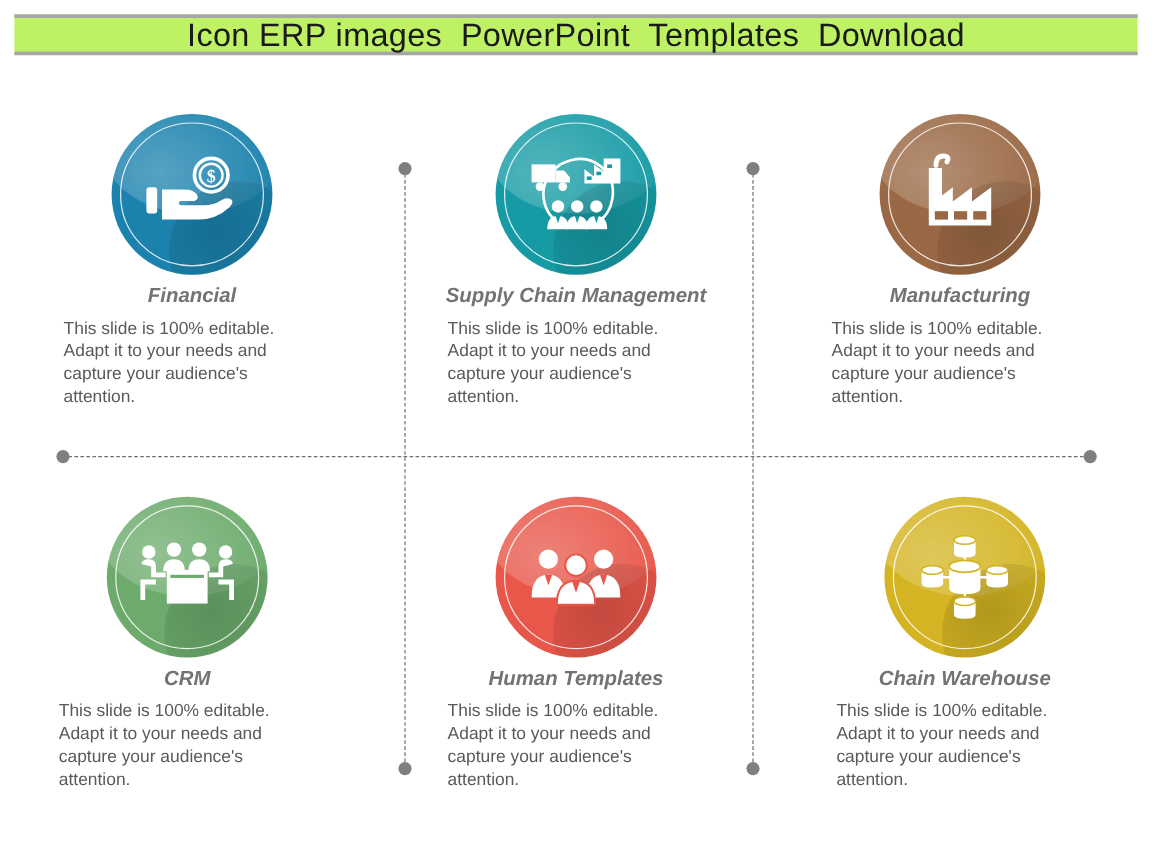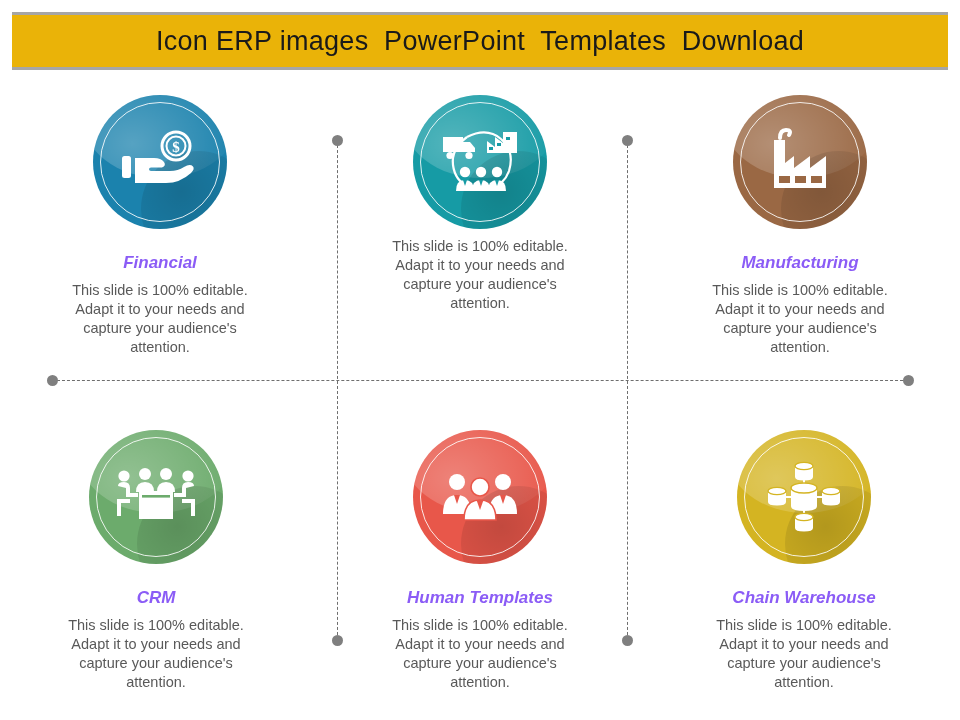--- a/index.html
+++ b/index.html
@@ -19,22 +19,22 @@
     height: 720px;
     background: #ffffff;
   }
 
   
   .title-bar {
     position: absolute;
     left: 12px;
     top: 12px;
     width: 936px;
-    height: 58px;
-    background: #eab308;
+    height: 34px;
+    background: #bef264;
     border-top: 3px solid #a6a6a6;
     border-bottom: 3px solid #a6a6a6;
     box-sizing: border-box;
     display: flex;
     align-items: center;
     justify-content: center;
   }
   .title-text {
     font-family: "Liberation Sans", sans-serif;
     font-size: 27px;
@@ -139,37 +139,36 @@
   .glyph {
     position: absolute;
     inset: 0;
     display: flex;
     align-items: center;
     justify-content: center;
   }
   .glyph svg { display: block; }
 
   .card-title {
-    margin-top: 25px;
+    margin-top: 9px;
     font-family: "Liberation Sans", sans-serif;
     font-size: 17px;
     font-weight: bold;
     font-style: italic;
-    color: #8b5cf6;
+    color: #737373;
     text-align: center;
     line-height: 1.1;
     white-space: nowrap;
   }
   .card-body {
     margin-top: 8px;
     width: 214px;
     font-family: "Liberation Sans", sans-serif;
     font-size: 14.5px;
     color: #595959;
-    text-align: center;
     line-height: 1.32;
   }
 </style>
 </head>
 <body>
 
 <div class="slide">
 
   <div class="title-bar">
     <div class="title-text">Icon ERP images  PowerPoint  Templates  Download</div>
@@ -237,20 +236,21 @@
               <circle cx="44" cy="49" r="5.2" fill="#ffffff"></circle>
               <path d="M35 68 Q35 57 44 57 Q53 57 53 68 Z" fill="#ffffff"></path>
               <circle cx="60" cy="49" r="5.2" fill="#ffffff"></circle>
               <path d="M51 68 Q51 57 60 57 Q69 57 69 68 Z" fill="#ffffff"></path>
               <path d="M26 57 L28 63 L30 57" fill="#169ba5"></path>
               <path d="M42 57 L44 63 L46 57" fill="#169ba5"></path>
               <path d="M58 57 L60 63 L62 57" fill="#169ba5"></path>
             </svg>
           </div>
         </div>
+        <div class="card-title">Supply Chain Management</div>
         <div class="card-body">This slide is 100% editable. Adapt it to your needs and capture your audience's attention.</div>
       </div>
 
       <div class="card">
         <div class="icon-wrap">
           <div class="disc" style="background:#9a6844">
             <div class="gloss"></div>
               <div class="shade"></div>
           </div>
           <div class="ring"></div>

